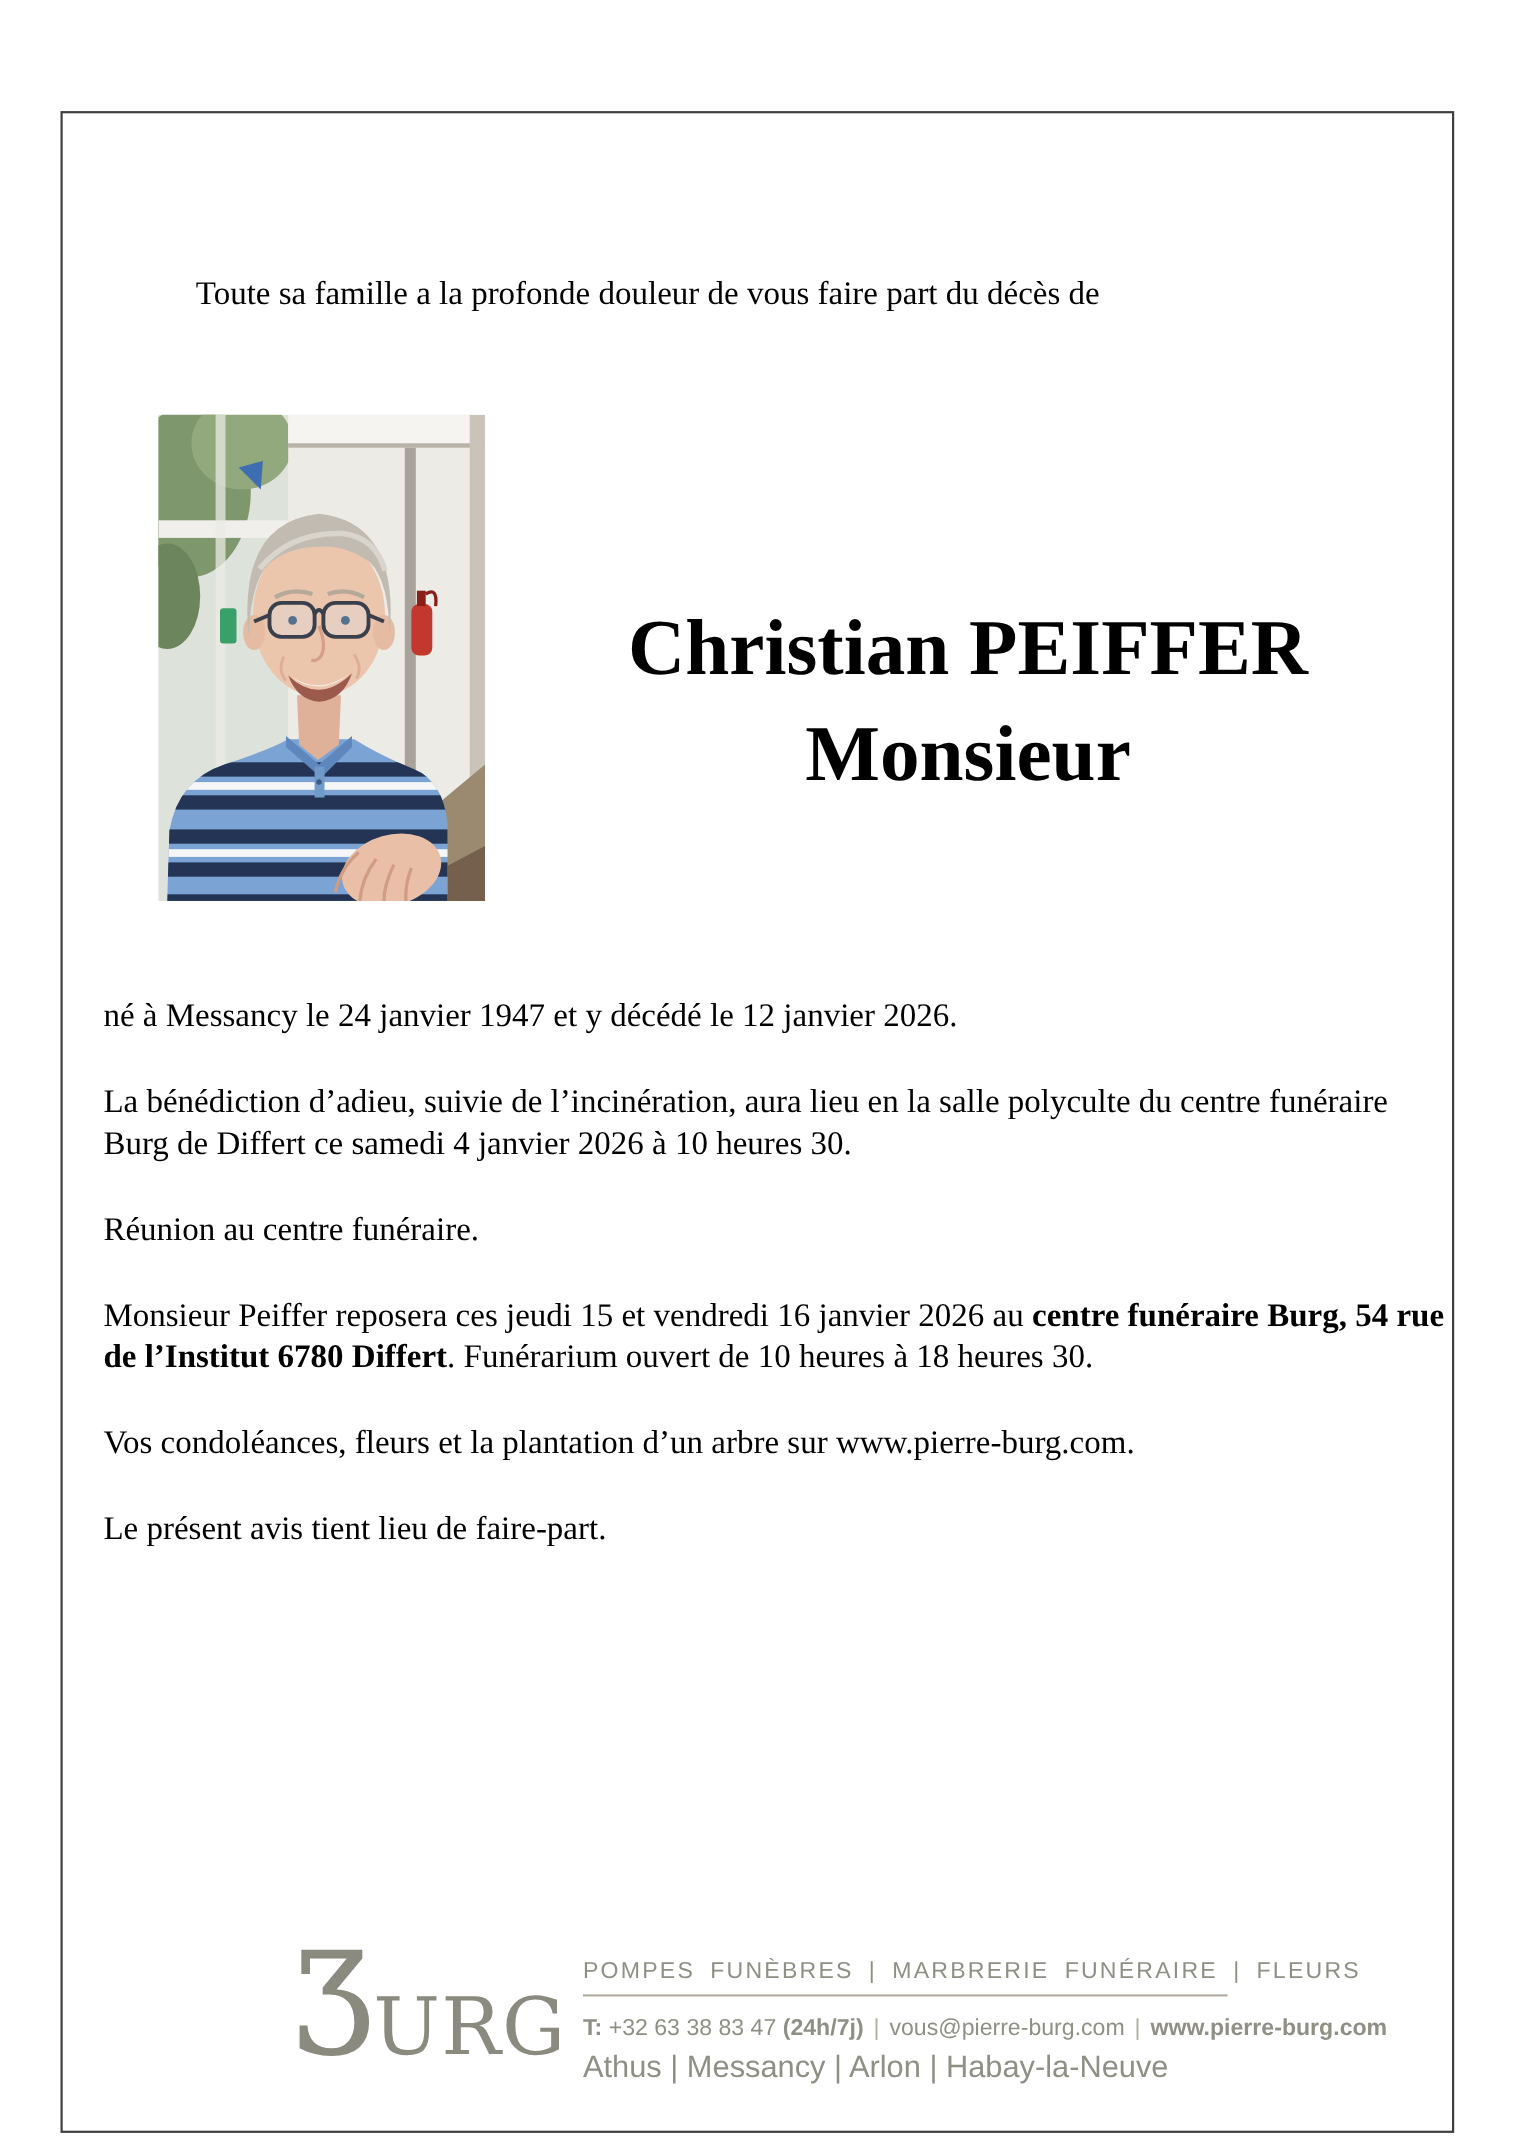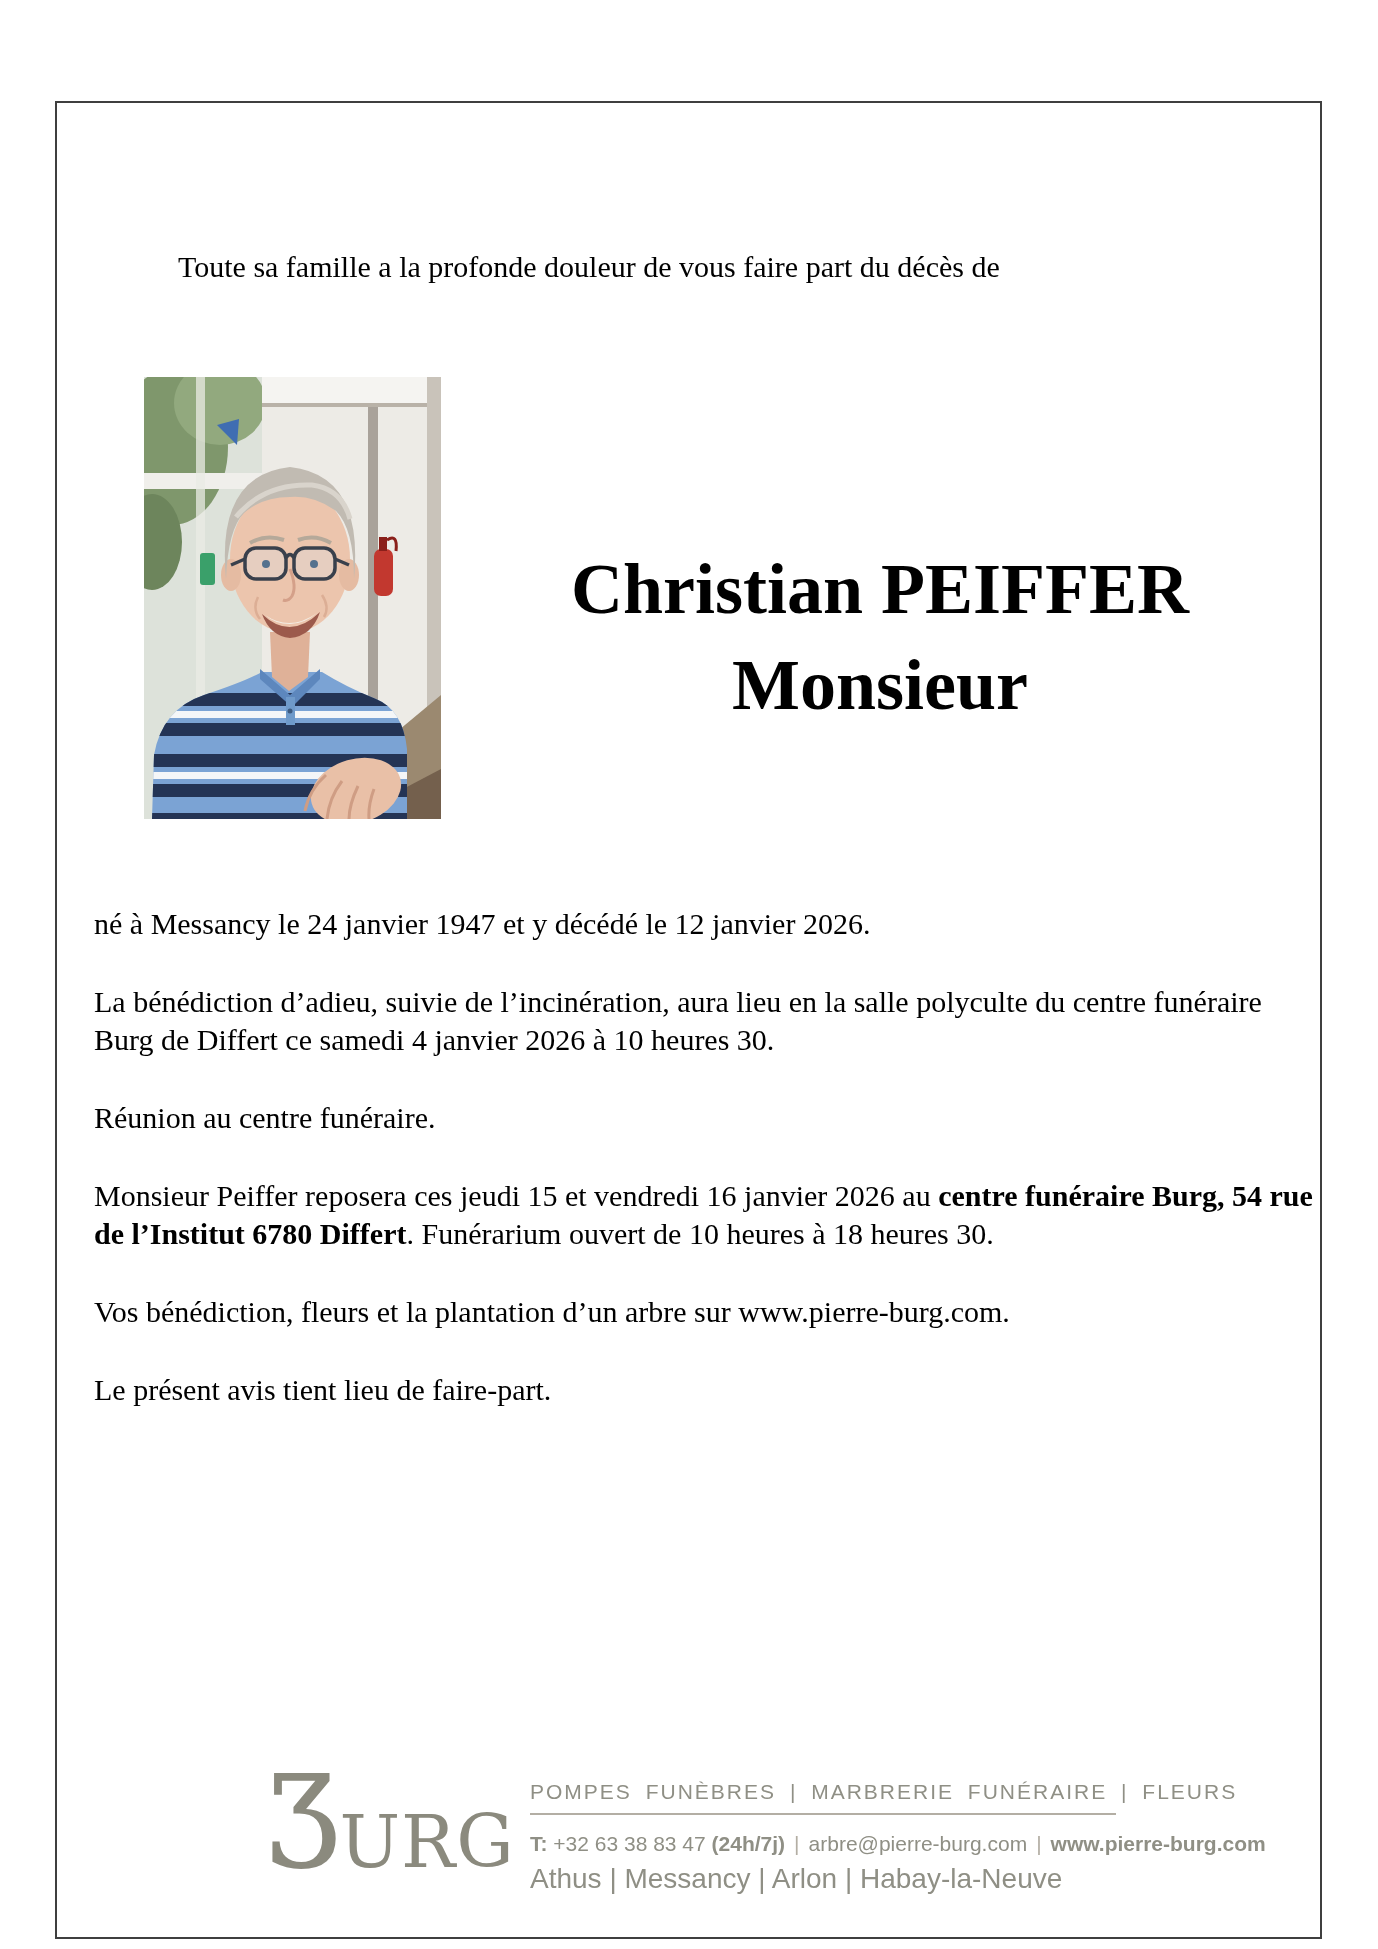--- a/index.html
+++ b/index.html
@@ -150,27 +150,27 @@
   <div class="title-block">
     <div>Christian PEIFFER</div>
     <div>Monsieur</div>
   </div>
 
   <div class="body-text">
     <p>né à Messancy le 24 janvier 1947 et y décédé le 12 janvier 2026.</p>
     <p>La bénédiction d’adieu, suivie de l’incinération, aura lieu en la salle polyculte du centre funéraire Burg de Differt ce samedi 4 janvier 2026 à 10 heures 30.</p>
     <p>Réunion au centre funéraire.</p>
     <p><span>Monsieur Peiffer reposera ces jeudi 15 et vendredi 16 janvier 2026 au </span><strong>centre funéraire Burg, 54 rue de l’Institut 6780 Differt</strong><span>. Funérarium ouvert de 10 heures à 18 heures 30.</span></p>
-    <p>Vos bénédiction, fleurs et la plantation d’un arbre sur www.pierre-burg.com.</p>
+    <p>Vos condoléances, fleurs et la plantation d’un arbre sur www.pierre-burg.com.</p>
     <p>Le présent avis tient lieu de faire-part.</p>
   </div>
 
   <div class="logo"><span class="glyph">Ʒ</span><span class="rest">URG</span></div>
 
   <div class="f-services">POMPES FUNÈBRES | MARBRERIE FUNÉRAIRE | FLEURS</div>
   <div class="f-divider"></div>
 
   <div class="f-contact">
-    <span class="b">T:</span><span> +32 63 38 83 47 </span><span class="b">(24h/7j)</span><span class="sep">|</span><span>arbre@pierre-burg.com</span><span class="sep">|</span><span class="b">www.pierre-burg.com</span>
+    <span class="b">T:</span><span> +32 63 38 83 47 </span><span class="b">(24h/7j)</span><span class="sep">|</span><span>vous@pierre-burg.com</span><span class="sep">|</span><span class="b">www.pierre-burg.com</span>
   </div>
 
   <div class="f-cities">Athus | Messancy | Arlon | Habay-la-Neuve</div>
 </div>
 
 </body></html>

